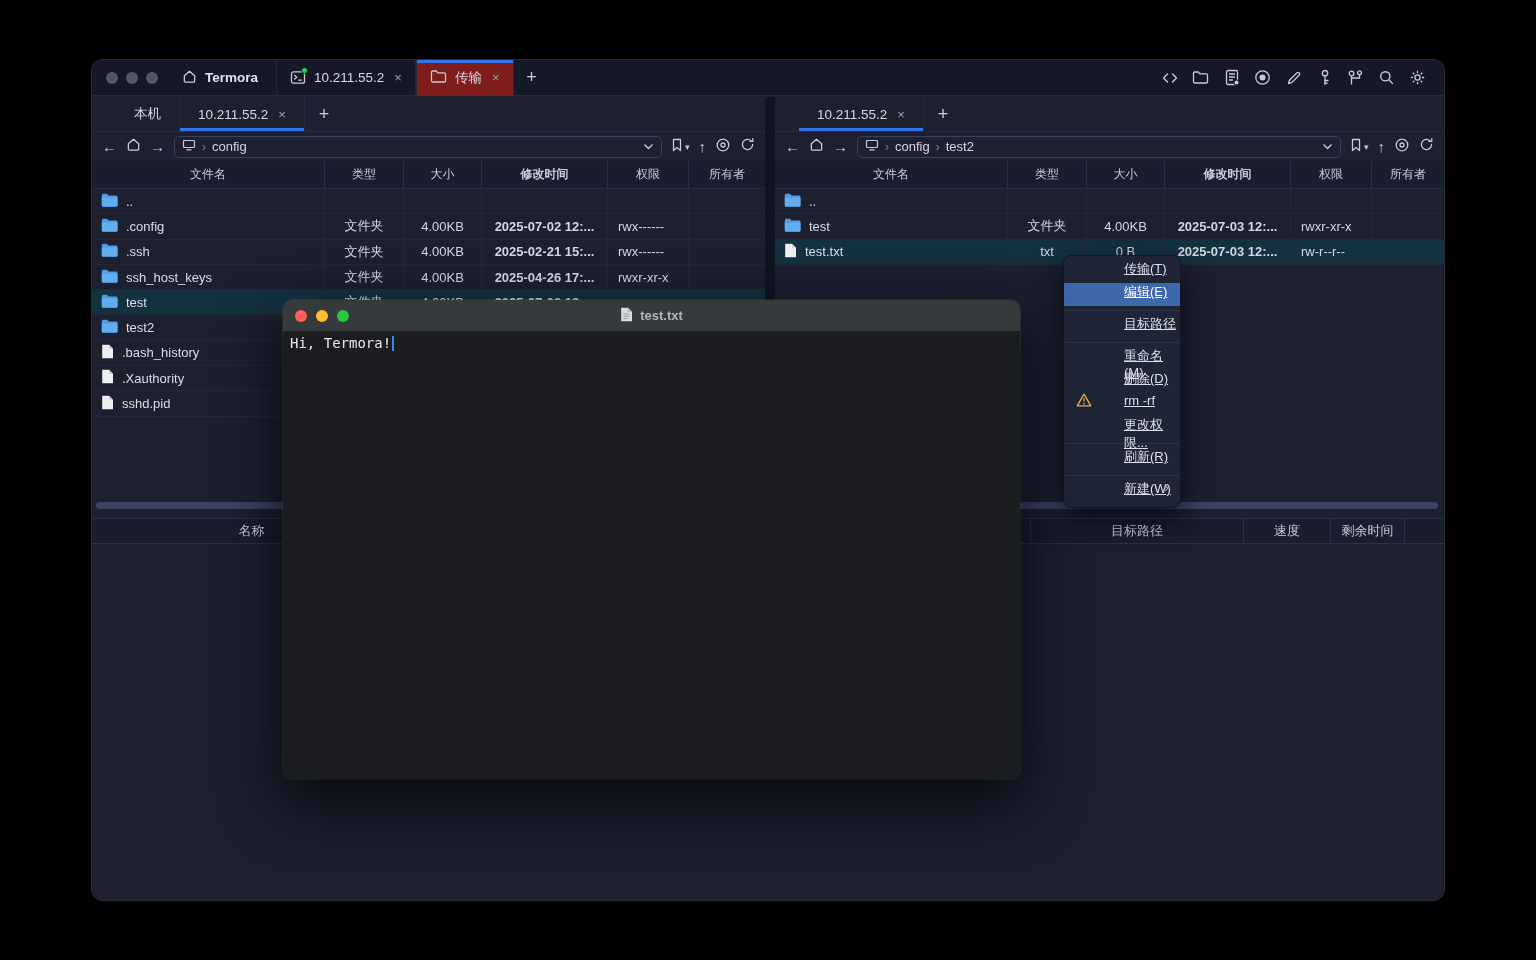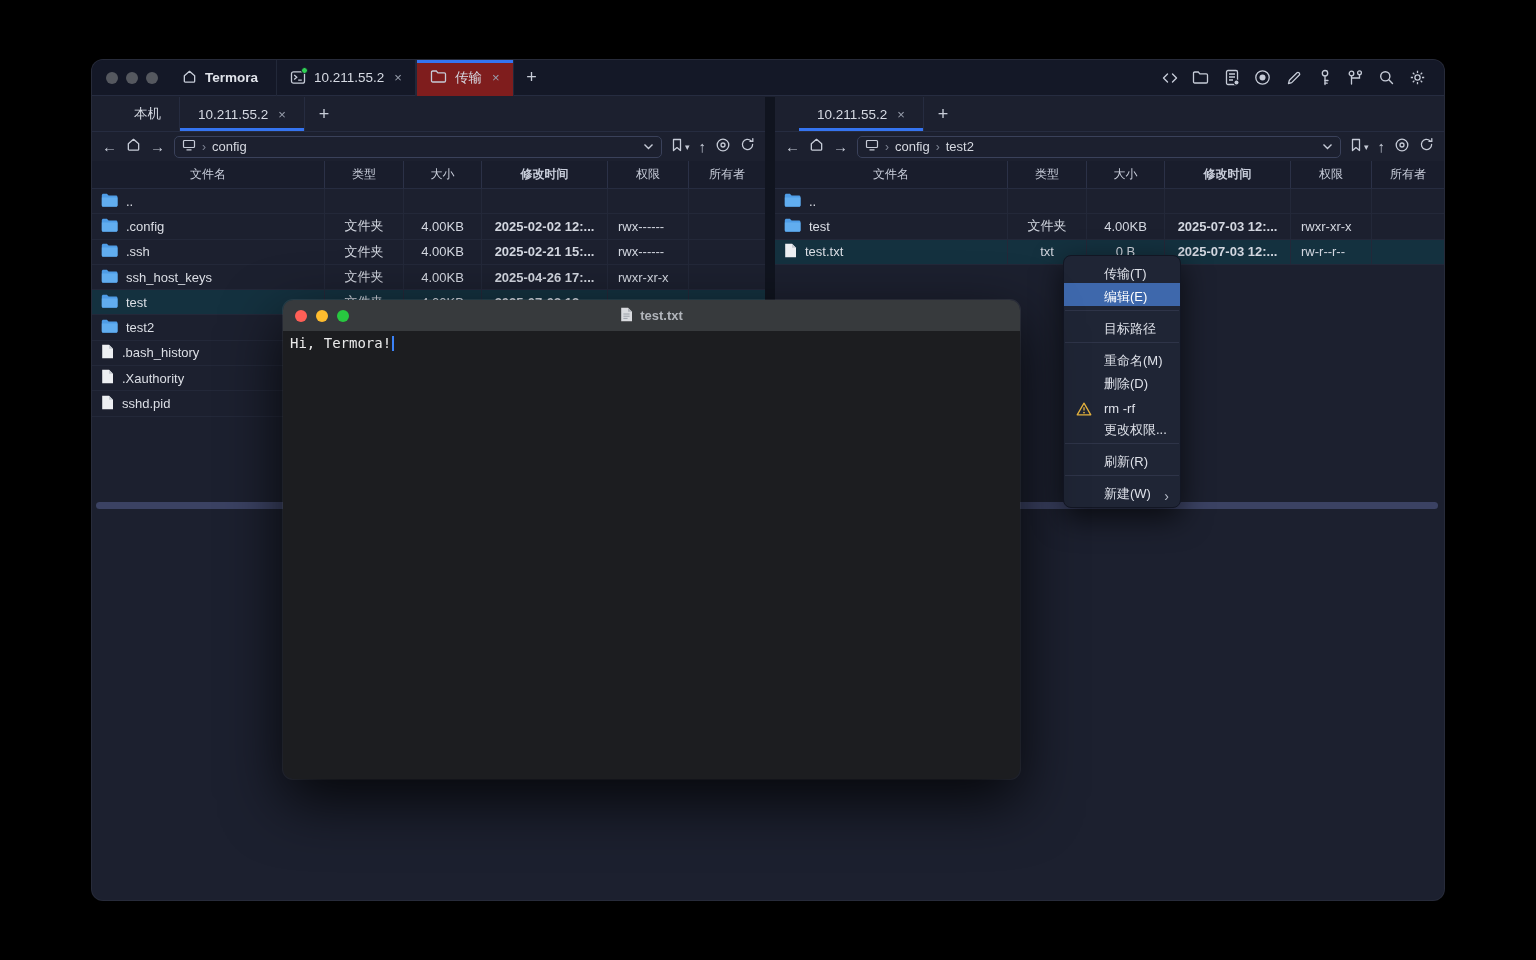--- a/index.html
+++ b/index.html
@@ -82,21 +82,21 @@
   .t-spacer{flex:1;}
   .t-target{width:213px; border-left:1px solid #2b3147;}
   .t-speed{width:87px; border-left:1px solid #2b3147;}
   .t-eta{width:75px; border-left:1px solid #2b3147; border-right:1px solid #2b3147;}
   .t-pad{width:39px;}
 
   
   .ctx-menu { position:absolute; left:971px; top:195px; width:118px; background:#1f2535;
     border:1px solid #121623; border-radius:8px; padding:4px 0; z-index:40; font-size:13px;
     color:#dde0e8; box-shadow:0 10px 30px rgba(0,0,0,.65); }
-  .mi { height:23px; display:flex; align-items:flex-end; padding-left:40px; position:relative; }
+  .mi { height:23px; display:flex; align-items:flex-start; padding-left:60px; position:relative;text-decoration:underline; }
   .mi.hl { background:#3e68ac; color:#fff; }
   .mi .w-ico { position:absolute; left:12px; display:flex; }
   .mi .sub-arrow { position:absolute; right:11px; color:#b6bcc9; font-size:14px; line-height:1; }
   .msep { height:1px; background:#2e3448; margin:4px 1px; }
 
   
   .editor { position:absolute; left:283px; top:300px; width:737px; height:479px; border-radius:10px;
     overflow:hidden; z-index:60;
     box-shadow:0 22px 60px rgba(0,0,0,.78), 0 0 0 1px rgba(255,255,255,.09); }
   .etitle { height:31px; background:#373a3d; display:flex; align-items:center; justify-content:center;
@@ -318,21 +318,21 @@
           <div class="frow">
             <div class="fc c1 name">
                 <span><svg width="17" height="14" viewBox="0 0 17 14">
                     <path d="M.8 2.4C.8 1.5 1.5.8 2.4.8h3.5l1.7 1.8h7.3c.9 0 1.6.7 1.6 1.6v8c0 .9-.7 1.6-1.6 1.6H2.4c-.9 0-1.6-.7-1.6-1.6z" fill="#4e9ce6"></path>
                     <path d="M.8 4.6h15.7v7.4c0 .9-.7 1.6-1.6 1.6H2.4c-.9 0-1.6-.7-1.6-1.6z" fill="#61adef"></path>
                   </svg></span>
                 <span class="fname-label">.config</span>
               </div>
             <div class="fc c2">文件夹</div>
               <div class="fc c3">4.00KB</div>
-              <div class="fc c4">2025-02-02 12:...</div>
+              <div class="fc c4">2025-07-02 12:...</div>
               <div class="fc c5 perm">rwx------</div>
               <div class="fc c6"></div>
           </div>
           <div class="frow">
             <div class="fc c1 name">
                 <span><svg width="17" height="14" viewBox="0 0 17 14">
                     <path d="M.8 2.4C.8 1.5 1.5.8 2.4.8h3.5l1.7 1.8h7.3c.9 0 1.6.7 1.6 1.6v8c0 .9-.7 1.6-1.6 1.6H2.4c-.9 0-1.6-.7-1.6-1.6z" fill="#4e9ce6"></path>
                     <path d="M.8 4.6h15.7v7.4c0 .9-.7 1.6-1.6 1.6H2.4c-.9 0-1.6-.7-1.6-1.6z" fill="#61adef"></path>
                   </svg></span>
                 <span class="fname-label">.ssh</span>
@@ -533,20 +533,30 @@
               <div class="fc c3">0 B</div>
               <div class="fc c4">2025-07-03 12:...</div>
               <div class="fc c5 perm">rw-r--r--</div>
               <div class="fc c6"></div>
           </div>
         </div>
         <div class="hscroll"></div>
       </div>
     </div>
 
+    <div class="transfer">
+      <div class="theader">
+        <div class="tc t-name">名称</div>
+        <div class="tc t-spacer"></div>
+        <div class="tc t-target">目标路径</div>
+        <div class="tc t-speed">速度</div>
+        <div class="tc t-eta">剩余时间</div>
+        <div class="tc t-pad"></div>
+      </div>
+    </div>
 
     <div class="ctx-menu">
       <div class="mi">
           <span>传输(T)</span>
         </div>
       <div class="mi hl">
           <span>编辑(E)</span>
         </div>
       <div class="msep"></div>
       <div class="mi">

